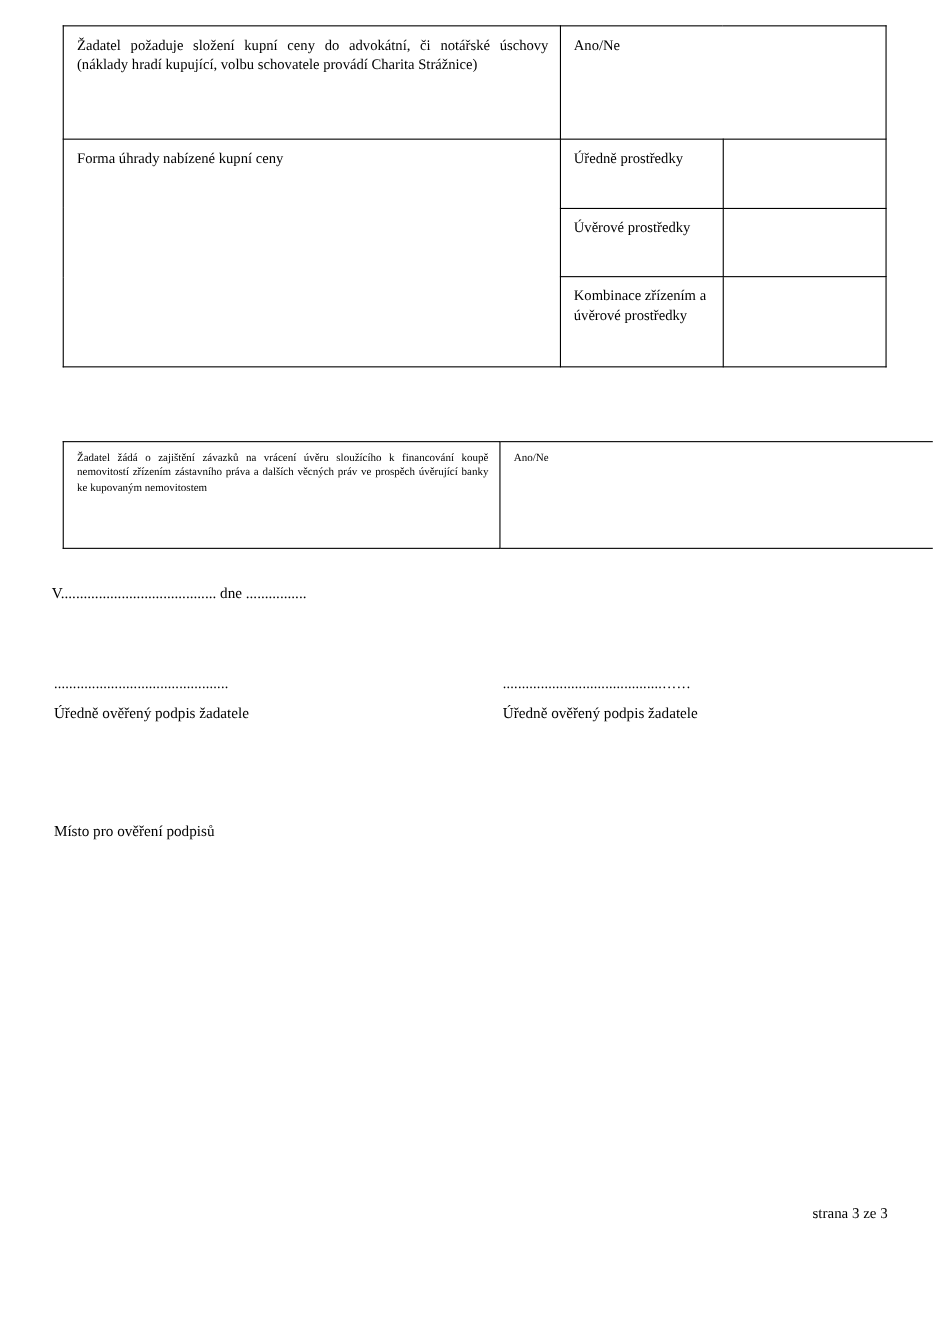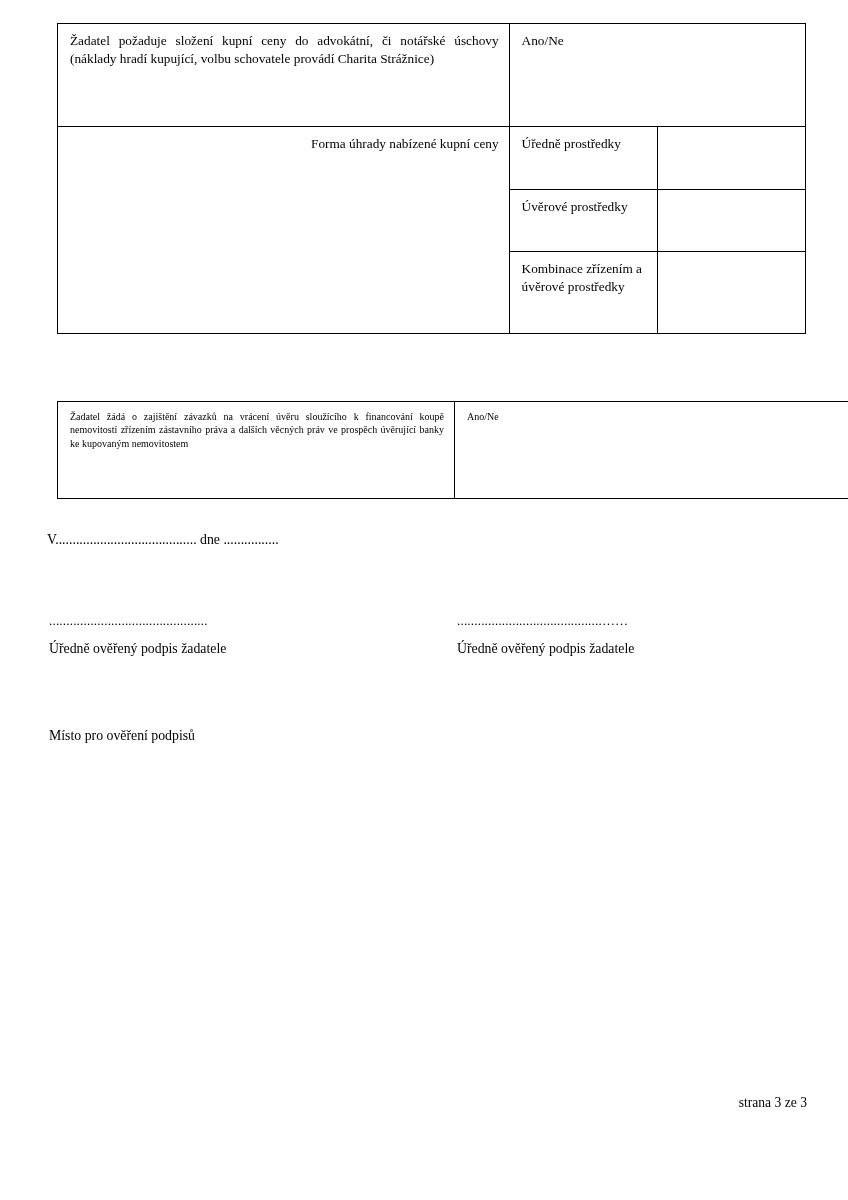--- a/index.html
+++ b/index.html
@@ -44,21 +44,21 @@
   .table1 .c1 { width: 396px; }
   .table1 .c2 { width: 252px; }
   .table1 .c3 { width: 99px; }
 
   .just {
     text-align: justify;
     text-justify: inter-word;
   }
 
   .cell-tall-1 { height: 86px; }
-  .cell-form   { height: 190px; text-align: right; }
+  .cell-form   { height: 190px; }
   .cell-row-a  { height: 38px; }
   .cell-row-b  { height: 38px; }
   .cell-row-c  { height: 55px; }
 
   
   .table2 {
     position: absolute;
     left: 57px;
     top: 378px;
     width: 752px;
@@ -82,21 +82,21 @@
     line-height: 1.3;
     white-space: pre;
   }
   .place-date { left: 47px; top: 508px; }
 
   .dots-left  { left: 49px; top: 590px; font-size: 13px; letter-spacing: 0.2px;}
   .dots-right { left: 457px; top: 590px; font-size: 13px; letter-spacing: 0.2px;}
   .sig-left   { left: 49px; top: 617px; }
   .sig-right  { left: 457px; top: 617px; }
 
-  .misto      { left: 49px; top: 704px; }
+  .misto      { left: 49px; top: 724px; }
 
   .footer {
     position: absolute;
     right: 41px;
     top: 1072px;
     font-size: 13.6px;
   }
 </style>
 </head>
 <body>

